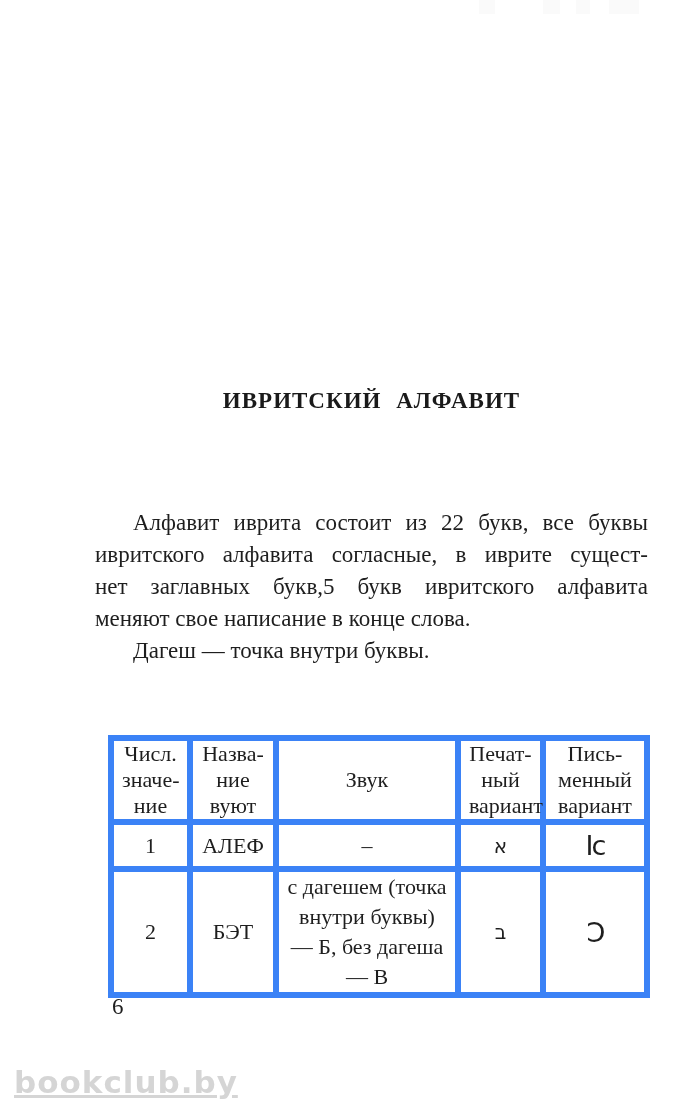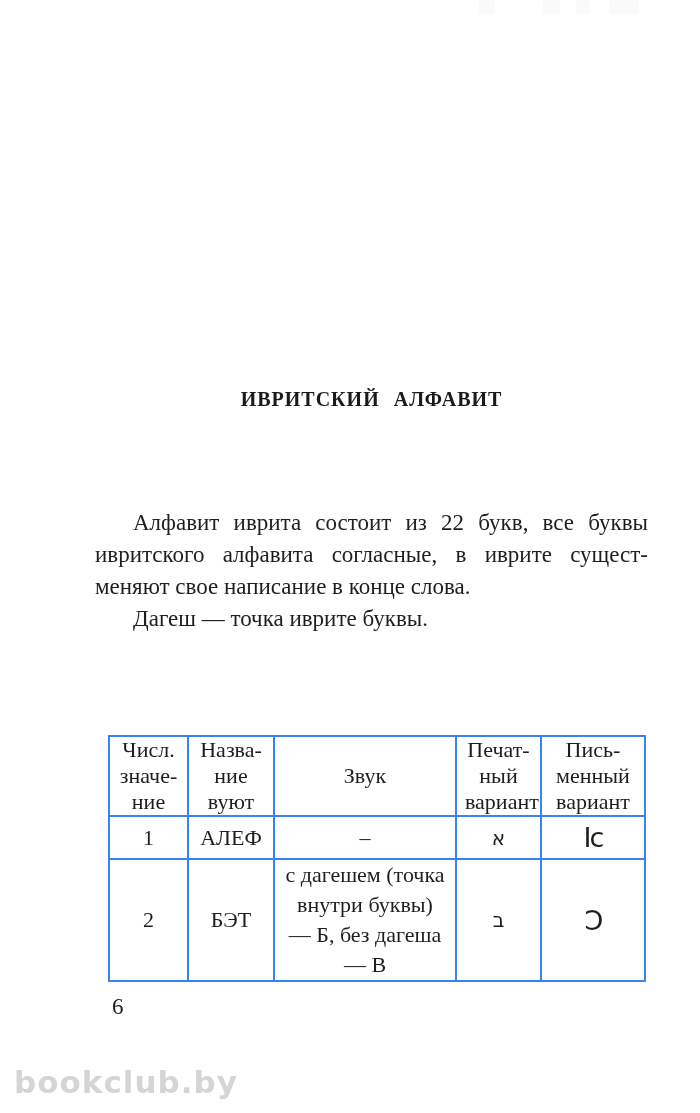--- a/index.html
+++ b/index.html
@@ -20,21 +20,21 @@
   .a3 { left: 576px; width: 14px; }
   .a4 { left: 609px; width: 30px; }
 
   .title {
     position: absolute;
     left: 95px;
     top: 388px;
     width: 553px;
     margin: 0;
     text-align: center;
-    font-size: 20px;
+    font-size: 23px;
     font-weight: bold;
     letter-spacing: 1px;
     word-spacing: 8px;
     color: #1a1a1a;
   }
 
   .body-text {
     position: absolute;
     left: 95px;
     top: 507px;
@@ -50,21 +50,21 @@
     position: absolute;
     left: 108px;
     top: 735px;
     width: 536px;
     border-collapse: collapse;
     table-layout: fixed;
     font-size: 22px;
     color: #1e1e1e;
   }
   table.alef th, table.alef td {
-    border: 2px solid #3b82f6;
+    border: 6px solid #3b82f6;
     text-align: center;
     vertical-align: middle;
     padding: 0 8px;
     font-weight: normal;
   }
   .pre { white-space: pre-line; }
   tr.r-head th { height: 76px; line-height: 26px; }
   tr.r-1 td { height: 41px; }
   tr.r-2 td { height: 120px; margin-top: 20px; }
   td.sound { line-height: 30px; }
@@ -90,39 +90,41 @@
     position: absolute;
     left: 14px;
     top: 1064px;
     font-family: "DejaVu Sans", sans-serif;
     font-size: 31px;
     font-weight: 700;
     letter-spacing: 1px;
     color: #c8c8c8;
     opacity: 0.75;
     text-shadow: -1px -1px 2px #ffffff, 1px 1px 2px #ffffff, 0 0 3px #ffffff;
+    text-decoration: underline;
   }
 </style>
 </head>
 <body>
 
 <div class="page">
 
   <div class="artifact a1"></div>
   <div class="artifact a2"></div>
   <div class="artifact a3"></div>
   <div class="artifact a4"></div>
 
   <h1 class="title">ИВРИТСКИЙ АЛФАВИТ</h1>
 
   <div class="body-text">
     <div class="line indent">Алфавит иврита состоит из 22 букв, все буквы</div>
     <div class="line">ивритского алфавита согласные, в иврите сущест-</div>
+    <div class="line">нет заглавных букв,5 букв ивритского алфавита</div>
     <div class="line last">меняют свое написание в конце слова.</div>
-    <div class="line indent last">Дагеш — точка иврите буквы.</div>
+    <div class="line indent last">Дагеш — точка внутри буквы.</div>
   </div>
 
   <table class="alef">
     <colgroup>
       <col style="width:79px">
       <col style="width:86px">
       <col style="width:182px">
       <col style="width:85px">
       <col style="width:104px">
     </colgroup>

